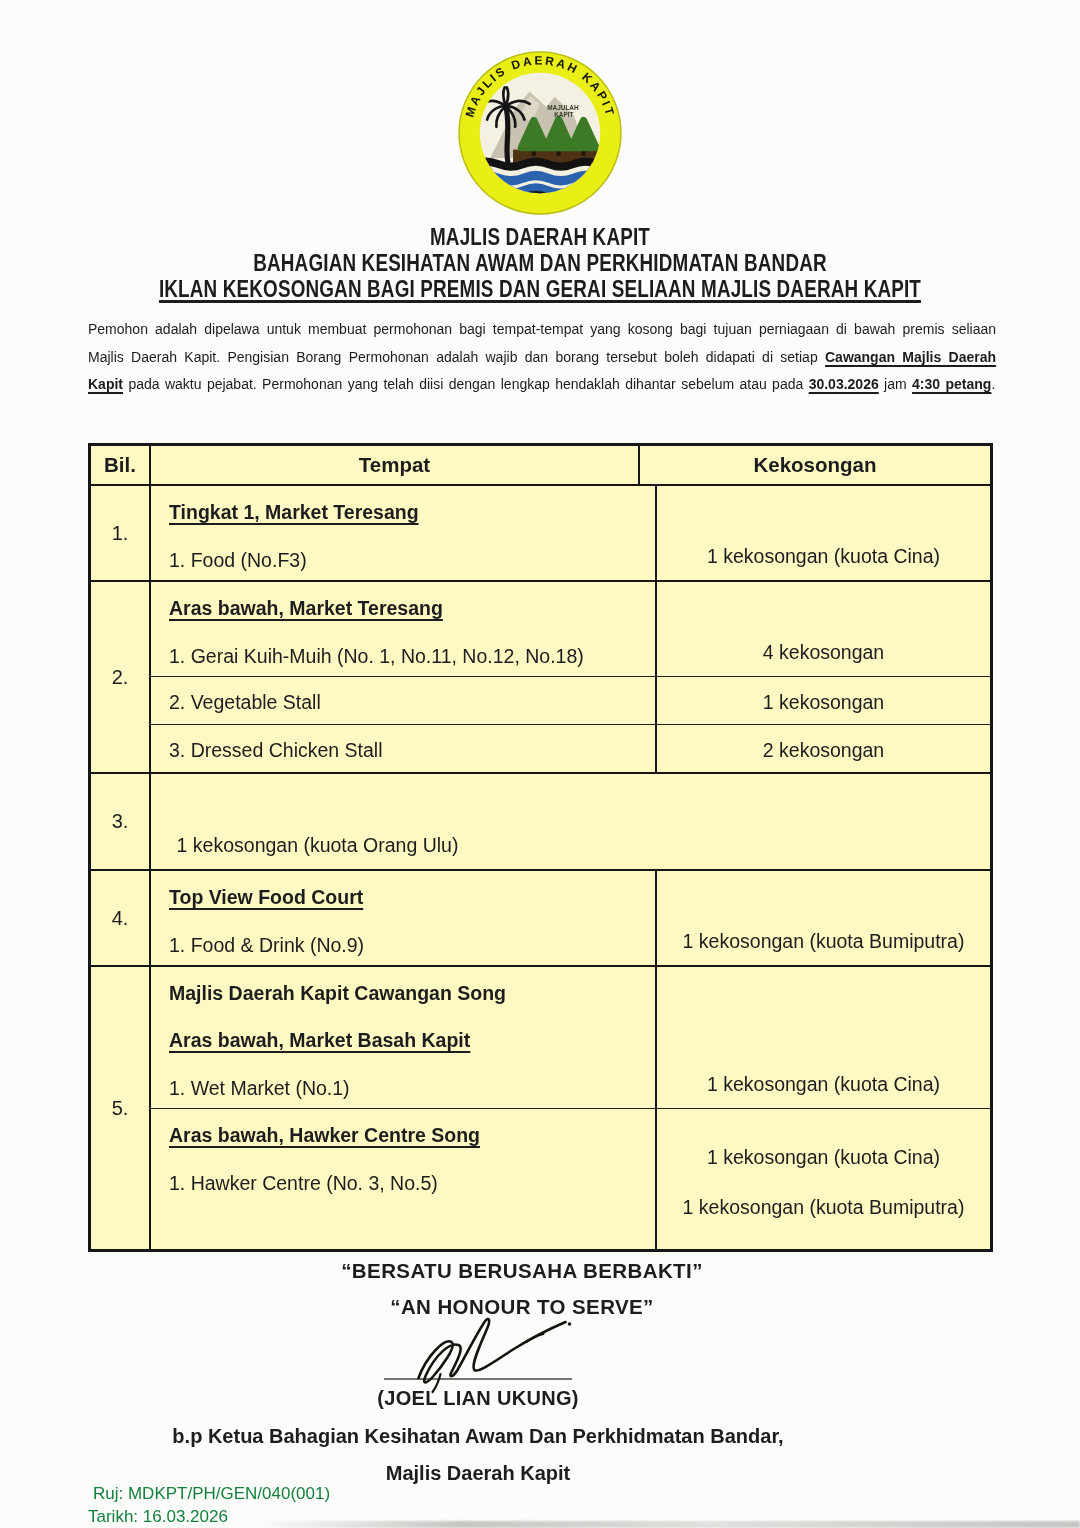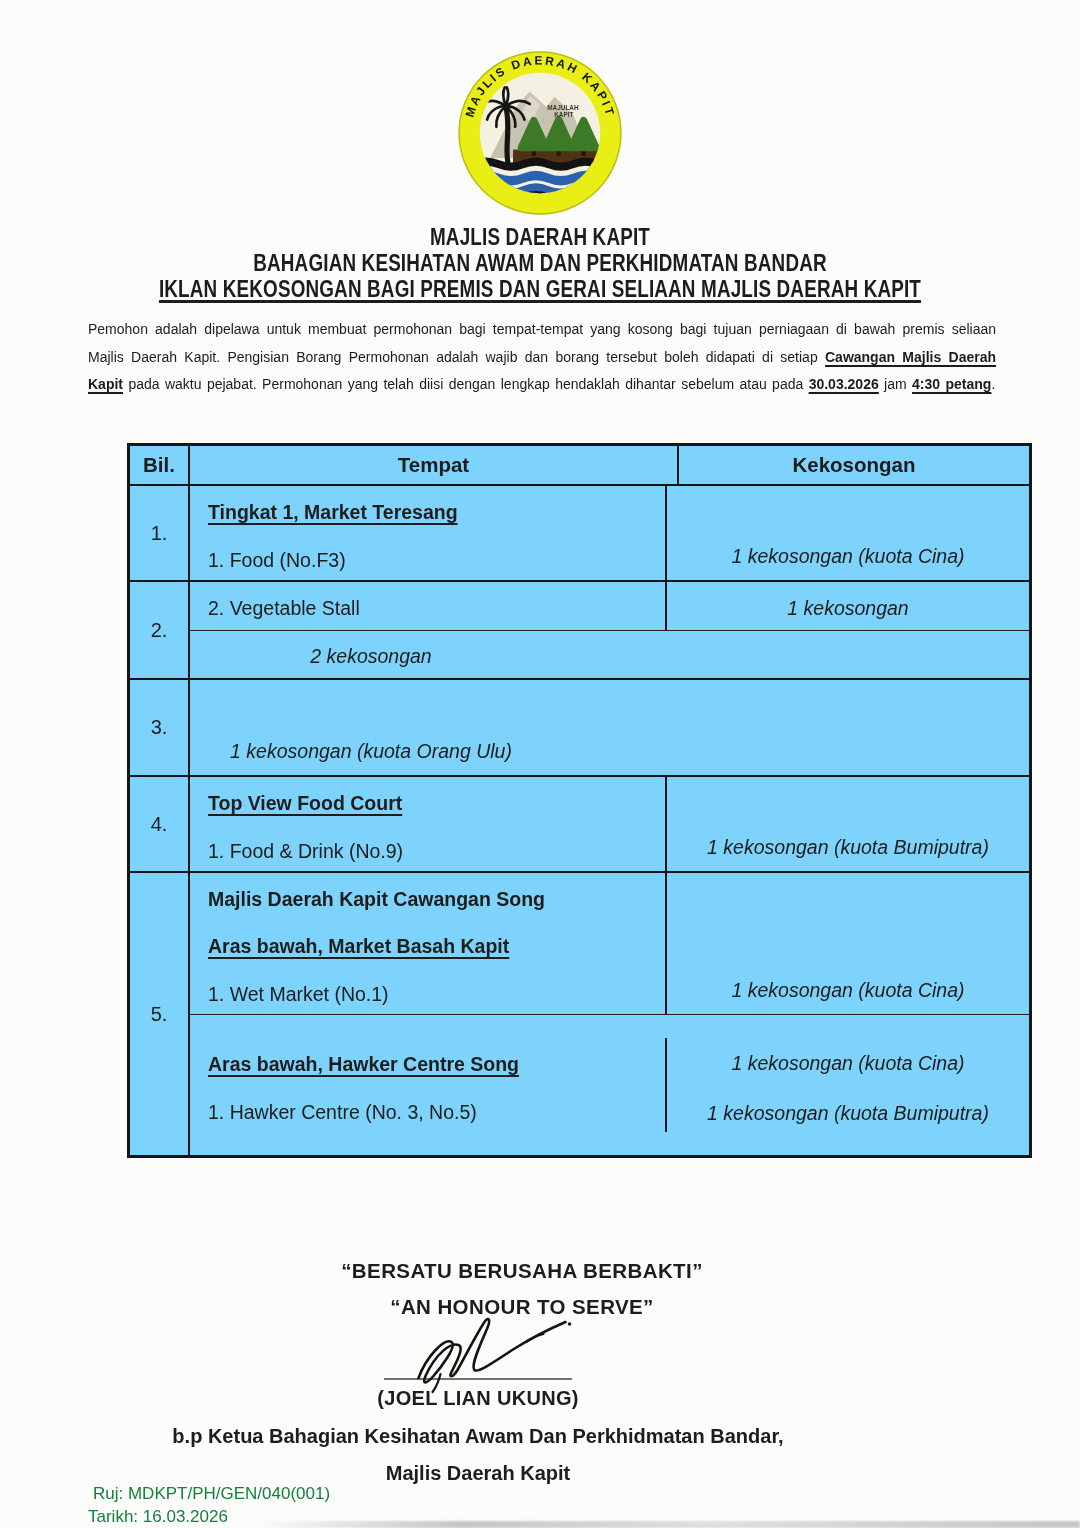--- a/index.html
+++ b/index.html
@@ -29,21 +29,21 @@
   .intro {
     position:absolute; top:316px; left:88px; width:908px;
     font-size:14px; line-height:27.6px; text-align:justify;
     word-spacing:1.5px; color:#1c1c1c;
   }
   .bu { font-weight:bold; text-decoration:underline; text-decoration-thickness:2px; text-underline-offset:3px; }
 
   
   .tbl {
     position:absolute; top:443px; left:88px; width:905px;
-    border:3px solid #161616; background:#7dd3fc;margin-left:39px;
+    border:3px solid #161616; background:#fef9c3;
   }
   .thead { display:flex; height:40px; border-bottom:2.5px solid #161616; font-weight:bold; font-size:20.5px; }
   .th { display:flex; align-items:center; justify-content:center; }
   .th-bil { width:60px; border-right:2.5px solid #161616; }
   .th-tempat { flex:1; border-right:2.5px solid #161616; }
   .th-kek { width:350px; }
 
   .row { display:flex; }
   .row + .row { border-top:2.5px solid #161616; }
   .bil {
@@ -53,39 +53,39 @@
   }
   .row-body { flex:1; display:flex; flex-direction:column; }
   .section { display:flex; }
   .section + .section { border-top:1.5px solid #1d1d1d; }
   .tempat {
     flex:1; border-right:2.5px solid #161616;
     padding:15px 10px 8px 18px; font-size:19.5px;
     display:flex; flex-direction:column;
   }
   .kek {
-    width:362px; display:flex; flex-direction:column;
+    width:333px; display:flex; flex-direction:column;
     align-items:center; justify-content:flex-end;
-    padding:0 8px 12px; font-size:19.5px; text-align:center;font-style:italic;
+    padding:0 8px 12px; font-size:19.5px; text-align:center;
   }
   .h { font-weight:bold; }
   .h.u { text-decoration:underline; text-decoration-thickness:2px; text-underline-offset:4px; }
   .tempat .item { margin-top:25px; }
   .tempat .h + .h { margin-top:24px; }
 
   .sec-r1 { min-height:85px; }
   .sec-r2a { min-height:91px; }
   .sec-r2b { min-height:48px; }
   .sec-r2b .tempat { padding-top:0; padding-bottom:10px; justify-content:flex-end; }
   .sec-r2b .kek { padding-bottom:10px; }
   .sec-r2b .item { margin-top:0; }
   .sec-r3 { min-height:95px; }
   .sec-r4 { min-height:93px; }
   .sec-r5a { min-height:133px; }
-  .sec-r5b { min-height:141px;align-items:center; }
+  .sec-r5b { min-height:141px; }
   .sec-r5b .kek { justify-content:center; gap:27px; padding-top:14px; padding-bottom:8px; }
 
   
   .mottos { position:absolute; top:1259px; left:0; width:100%; text-align:center; transform:translateX(-18px); }
   .motto { font-weight:bold; font-size:20.5px; letter-spacing:0.4px; }
   .motto + .motto { margin-top:12px; }
 
   .sig-block { position:absolute; top:1312px; left:0; width:100%; text-align:center; transform:translateX(-62px); }
   .sig-svg { display:block; margin:0 auto -16px 50.5%; transform:translateX(-45%); }
   .sig-line { width:188px; border-top:2px solid #70756e; margin:0 auto; }
@@ -194,29 +194,41 @@
           <div class="kek">
             <div>1 kekosongan (kuota Cina)</div>
           </div>
         </div>
       </div>
     </div>
 
     <div class="row">
       <div class="bil">2.</div>
       <div class="row-body">
+        <div class="section sec-r2a">
+          <div class="tempat">
+            <div class="h u">Aras bawah, Market Teresang</div>
+            <div class="item">1. Gerai Kuih-Muih (No. 1, No.11, No.12, No.18)</div>
+          </div>
+          <div class="kek">
+            <div>4 kekosongan</div>
+          </div>
+        </div>
         <div class="section sec-r2b">
           <div class="tempat">
             <div class="item">2. Vegetable Stall</div>
           </div>
           <div class="kek">
             <div>1 kekosongan</div>
           </div>
         </div>
         <div class="section sec-r2b">
+          <div class="tempat">
+            <div class="item">3. Dressed Chicken Stall</div>
+          </div>
           <div class="kek">
             <div>2 kekosongan</div>
           </div>
         </div>
       </div>
     </div>
 
     <div class="row">
       <div class="bil">3.</div>
       <div class="row-body">

